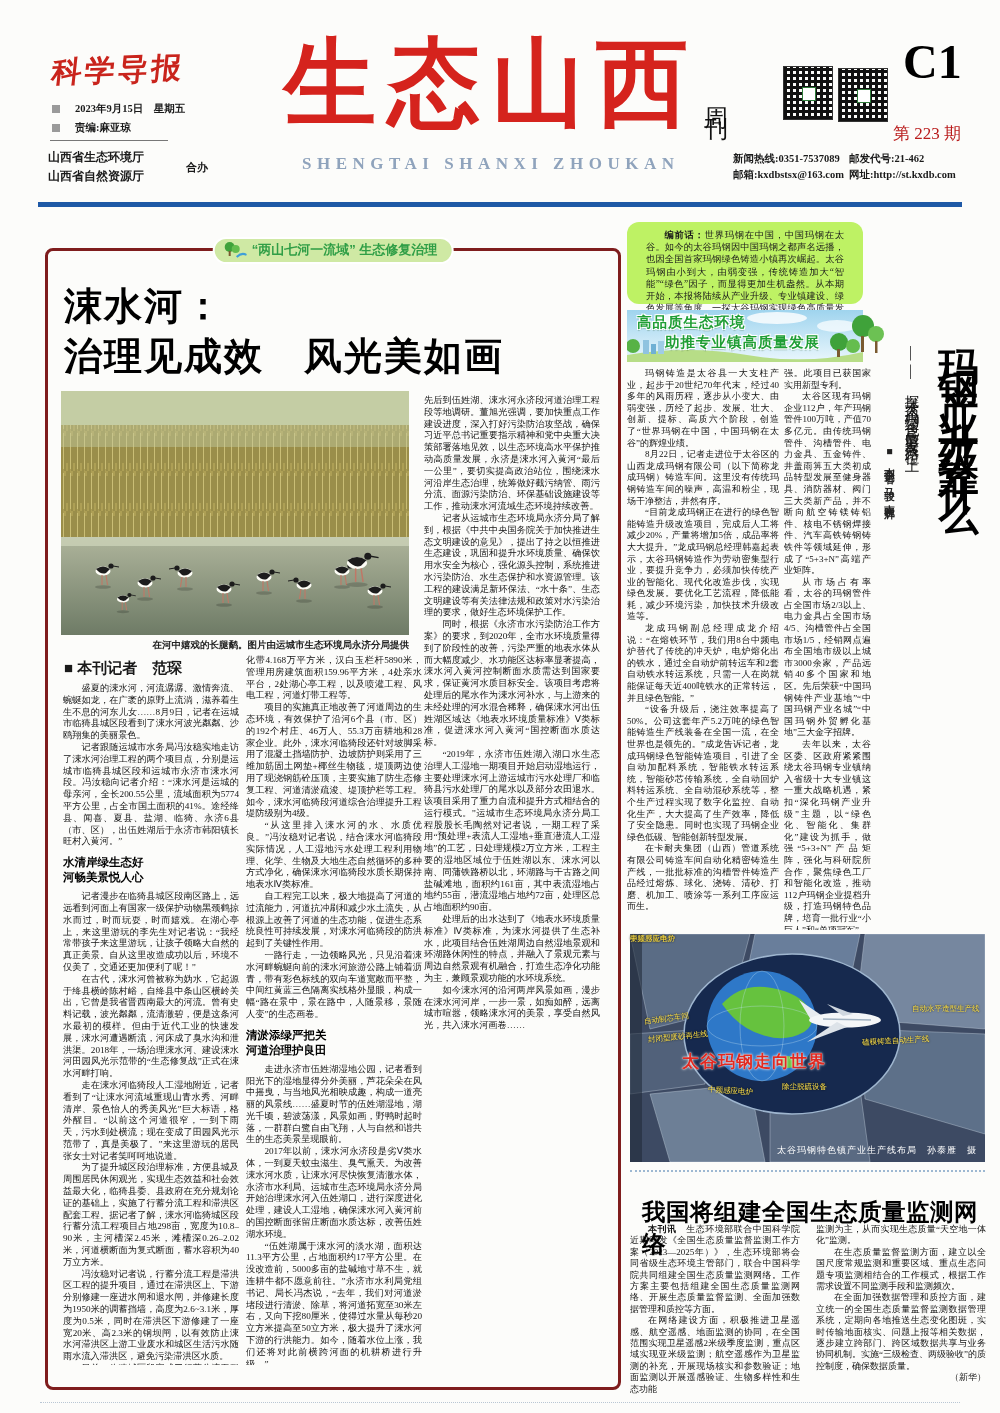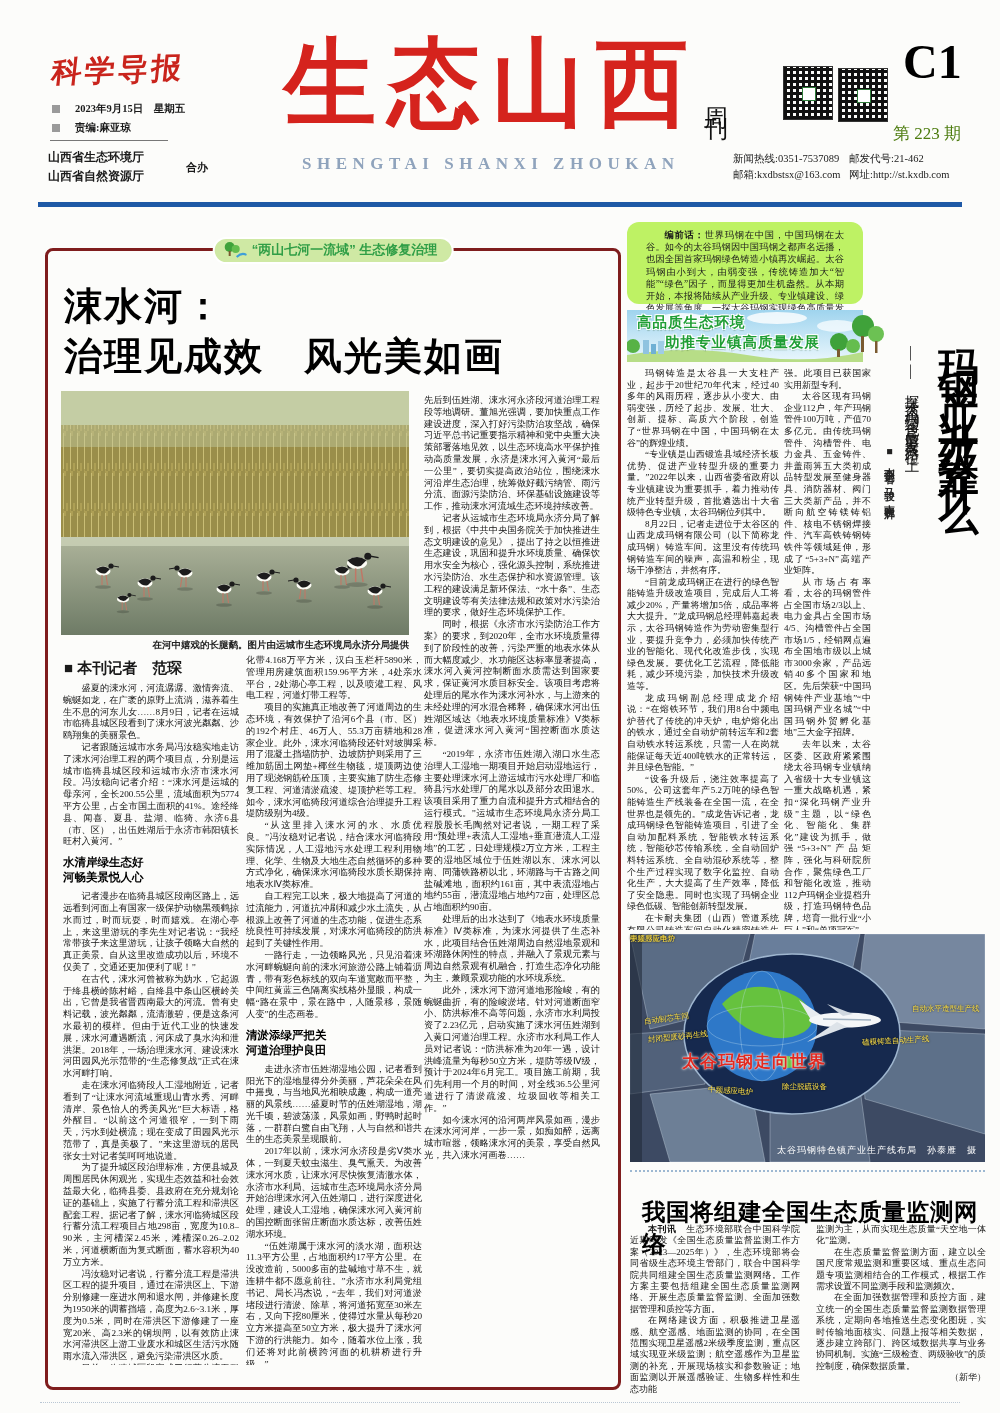--- a/index.html
+++ b/index.html
@@ -21,22 +21,22 @@
         letter-spacing:12px;line-height:120px;font-family:"Liberation Serif",serif;transform:scaleY(1.04);}
   .paper-pinyin{left:302px;top:154px;font-size:17px;font-weight:700;color:#8fa3bc;letter-spacing:5.5px;}
   .weekly{left:700px;top:88px;writing-mode:vertical-rl;font-size:24px;letter-spacing:10px;color:#111;}
   .qr{width:48px;height:52px;border:1px solid #333;
       background-image:repeating-linear-gradient(0deg,#111 0 3px,transparent 3px 6px),
                        repeating-linear-gradient(90deg,#111 0 3px,transparent 3px 6px);}
   .qr i{position:absolute;left:18px;top:20px;width:12px;height:12px;background:#fff;
         border:1px solid #2f7d3a;font-style:normal;}
   .qr1{left:783px;top:66px;} .qr2{left:838px;top:68px;}
   .page-code{left:903px;top:34px;font-size:48px;font-weight:700;font-family:"Liberation Serif",serif;color:#000;}
-  .issue{left:893px;top:122px;font-size:17px;color:#4d7c0f;}
-  .contact{left:733px;top:151px;width:232px;font-size:10.5px;font-weight:400;line-height:16px;
+  .issue{left:893px;top:122px;font-size:17px;color:#b91c1c;}
+  .contact{left:733px;top:151px;width:232px;font-size:10.5px;font-weight:700;line-height:16px;
            display:grid;grid-template-columns:1fr 1fr;column-gap:0;}
   .toprule{left:38px;top:202px;width:924px;height:5px;background:#1e59a6;}
 
   
   .leadbox{left:45px;top:248px;width:570px;height:1136px;border:3px solid #7f1d1d;border-radius:8px;background:#fcfcfa;}
   .badge{left:50%;top:-14px;transform:translateX(-50%);background:#cfe9a4;border:2px solid #fff;
          border-radius:15px;padding:2px 14px 3px 8px;display:flex;align-items:center;gap:5px;white-space:nowrap;}
   .badge span{font-size:13px;font-weight:700;color:#2f9e46;font-family:"Liberation Sans",sans-serif;}
   .headline{left:16px;top:30px;width:520px;font-family:"Liberation Sans",sans-serif;
             font-weight:900;font-size:38px;line-height:50px;letter-spacing:2px;color:#000;}
@@ -222,21 +222,20 @@
         <p>走进永济市伍姓湖湿地公园，记者看到阳光下的湿地显得分外美丽，芦花朵朵在风中摇曳，与当地风光相映成趣，构成一道亮丽的风景线……盛夏时节的伍姓湖湿地，湖光千顷，碧波荡漾，风景如画，野鸭时起时落，一群群白鹭自由飞翔，人与自然和谐共生的生态美景呈现眼前。</p>
         <p>2017年以前，涑水河永济段是劣Ⅴ类水体，一到夏天蚊虫滋生、臭气熏天。为改善涑水河水质，让涑水河尽快恢复清澈水体，永济市水利局、运城市生态环境局永济分局开始治理涑水河入伍姓湖口，进行深度进化处理，建设人工湿地，确保涑水河入黄河前的国控断面张留庄断面水质达标，改善伍姓湖水环境。</p>
         <p>“伍姓湖属于涑水河的淡水湖，面积达11.3平方公里，占地面积约17平方公里。在没改造前，5000多亩的盐碱地寸草不生，就连耕牛都不愿意前往。”永济市水利局党组书记、局长冯杰说，“去年，我们对河道淤堵段进行清淤、除草，将河道拓宽至30米左右，又向下挖80厘米，使得过水量从每秒20立方米提高至50立方米，极大提升了涑水河下游的行洪能力。如今，随着水位上涨，我们还将对此前横跨河面的机耕桥进行升级。”</p>
       </div>
     <div class="ncol c3">
         <p class="ni">先后到伍姓湖、涑水河永济段河道治理工程段等地调研。董旭光强调，要加快重点工作建设进度，深入打好污染防治攻坚战，确保习近平总书记重要指示精神和党中央重大决策部署落地见效，以生态环境高水平保护推动高质量发展，永济是涑水河入黄河“最后一公里”，要切实提高政治站位，围绕涑水河沿岸生态治理，统筹做好截污纳管、雨污分流、面源污染防治、环保基础设施建设等工作，推动涑水河流域生态环境持续改善。</p>
         <p>记者从运城市生态环境局永济分局了解到，根据《中共中央国务院关于加快推进生态文明建设的意见》，提出了持之以恒推进生态建设，巩固和提升水环境质量、确保饮用水安全为核心，强化源头控制，系统推进水污染防治、水生态保护和水资源管理。该工程的建设满足新环保法、“水十条”、生态文明建设等有关法律法规和政策对水污染治理的要求，做好生态环境保护工作。</p>
         <p>同时，根据《永济市水污染防治工作方案》的要求，到2020年，全市水环境质量得到了阶段性的改善，污染严重的地表水体从而大幅度减少、水功能区达标率显著提高，涑水河入黄河控制断面水质需达到国家要求，保证黄河水质目标安全。该项目考虑将处理后的尾水作为涑水河补水，与上游来的未经处理的河水混合稀释，确保涑水河出伍姓湖区域达《地表水环境质量标准》Ⅴ类标准，促进涑水河入黄河“国控断面水质达标。</p>
         <p>“2019年，永济市伍姓湖入湖口水生态治理人工湿地一期项目开始启动湿地运行，主要处理涑水河上游运城市污水处理厂和临猗县污水处理厂的尾水以及部分农田退水。该项目采用了重力自流和提升方式相结合的运行模式。”运城市生态环境局永济分局工程股股长毛陶然对记者说，一期工程了采用“预处理+表流人工湿地+垂直潜流人工湿地”的工艺，日处理规模2万立方米，工程主要的湿地区域位于伍姓湖以东、涑水河以南、同蒲铁路桥以北，环湖路与干古路之间盐碱滩地，面积约161亩，其中表流湿地占地约55亩，潜流湿地占地约72亩，处理区总占地面积约90亩。</p>
         <p>处理后的出水达到了《地表水环境质量标准》Ⅳ类标准，为涑水河提供了生态补水，此项目结合伍姓湖周边自然湿地景观和环湖路休闲性的特点，并融入了景观元素与周边自然景观有机融合，打造生态净化功能为主，兼顾景观功能的水环境系统。</p>
-        <p>此外，涑水河下游河道地形险峻，有的蜿蜒曲折，有的险峻淤堵。针对河道断面窄小、防洪标准不高等问题，永济市水利局投资了2.23亿元，启动实施了涑水河伍姓湖到入黄口河道治理工程。永济市水利局工作人员对记者说：“防洪标准为20年一遇，设计洪峰流量为每秒50立方米，堤防等级Ⅳ级，预计于2024年6月完工。项目施工前期，我们先利用一个月的时间，对全线36.5公里河道进行了清淤疏浚、垃圾回收等相关工作。”</p>
         <p>如今涑水河的沿河两岸风景如画，漫步在涑水河河岸，一步一景，如痴如醉，远离城市喧嚣，领略涑水河的美景，享受自然风光，共入涑水河画卷……</p>
       </div>
   </div>
 
   <div class="abs prenote">
     <p style="margin:0;text-indent:2em">
       <b>编前话：</b><span>世界玛钢在中国，中国玛钢在太谷。如今的太谷玛钢因中国玛钢之都声名远播，也因全国首家玛钢绿色铸造小镇再次崛起。太谷玛钢由小到大，由弱变强，传统铸造加大“智能”“绿色”因子，而显得更加生机盎然。从本期开始，本报将陆续从产业升级、专业镇建设、绿色发展等角度，一探太谷玛钢实现绿色高质量发展的成长路径。</span>
     </p>
   </div>
 
@@ -260,21 +259,20 @@
       <circle cx="226" cy="36" r="7" fill="#65bd4e"></circle>
       <rect x="210" y="39" width="3" height="8" fill="#7a5a30"></rect>
       <circle cx="6" cy="36" r="7" fill="#57b246"></circle>
     </svg>
     <span class="banner-text bt1">高品质生态环境</span>
     <span class="banner-text bt2">助推专业镇高质量发展</span>
   </div>
 
   <div class="ncol mcolA">
       <p>玛钢铸造是太谷县一大支柱产业，起步于20世纪70年代末，经过40多年的风雨历程，逐步从小变大、由弱变强，历经了起步、发展、壮大、创新、提标、高质六个阶段，创造了“世界玛钢在中国，中国玛钢在太谷”的辉煌业绩。</p>
-      <p>“专业镇是山西锻造县域经济长板优势、促进产业转型升级的重要力量。”2022年以来，山西省委省政府以专业镇建设为重要抓手，着力推动传统产业转型升级，首批遴选出十大省级特色专业镇，太谷玛钢位列其中。</p>
       <p>8月22日，记者走进位于太谷区的山西龙成玛钢有限公司（以下简称龙成玛钢）铸造车间。这里没有传统玛钢铸造车间的噪声，高温和粉尘，现场干净整洁，井然有序。</p>
       <p>“目前龙成玛钢正在进行的绿色智能铸造升级改造项目，完成后人工将减少20%，产量将增加5倍，成品率将大大提升。”龙成玛钢总经理韩嘉起表示，太谷玛钢铸造作为劳动密集型行业，要提升竞争力，必须加快传统产业的智能化、现代化改造步伐，实现绿色发展。要优化工艺流程，降低能耗，减少环境污染，加快技术升级改造等。</p>
       <p>龙成玛钢副总经理成龙介绍说：“在熔铁环节，我们用8台中频电炉替代了传统的冲天炉，电炉熔化出的铁水，通过全自动炉前转运车和2套自动铁水转运系统，只需一人在岗就能保证每天近400吨铁水的正常转运，并且绿色智能。”</p>
       <p>“设备升级后，浇注效率提高了50%。公司这套年产5.2万吨的绿色智能铸造生产线装备在全国一流，在全世界也是领先的。”成龙告诉记者，龙成玛钢绿色智能铸造项目，引进了全自动加配料系统，智能铁水转运系统，智能砂芯传输系统，全自动回炉料转运系统、全自动混砂系统等，整个生产过程实现了数字化监控、自动化生产，大大提高了生产效率，降低了安全隐患。同时也实现了玛钢企业绿色低碳、智能创新转型发展。</p>
       <p>在卡耐夫集团（山西）管道系统有限公司铸造车间自动化精密铸造生产线，一批批标准的沟槽管件铸造产品经过熔炼、球化、浇铸、清砂、打磨、机加工、喷涂等一系列工序应运而生。</p>
     </div>
   <div class="ncol mcolB">
       <p class="ni">强。此项目已获国家实用新型专利。</p>
       <p>太谷区现有玛钢企业112户，年产玛钢管件100万吨，产值70多亿元。由传统玛钢管件、沟槽管件、电力金具、五金铸件、井盖雨箅五大类初成品转型发展至健身器具、消防器材、阀门三大类新产品，并不断向航空铸镁铸铝件、核电不锈钢焊接件、汽车高铁铸钢铸铁件等领域延伸，形成了“5+3+N”高端产业矩阵。</p>
       <p>从市场占有率看，太谷的玛钢管件占全国市场2/3以上、电力金具占全国市场4/5、沟槽管件占全国市场1/5，经销网点遍布全国地市级以上城市3000余家，产品远销40多个国家和地区。先后荣获“中国玛钢铸件产业基地”“中国玛钢产业名城”“中国玛钢外贸孵化基地”三大金字招牌。</p>

